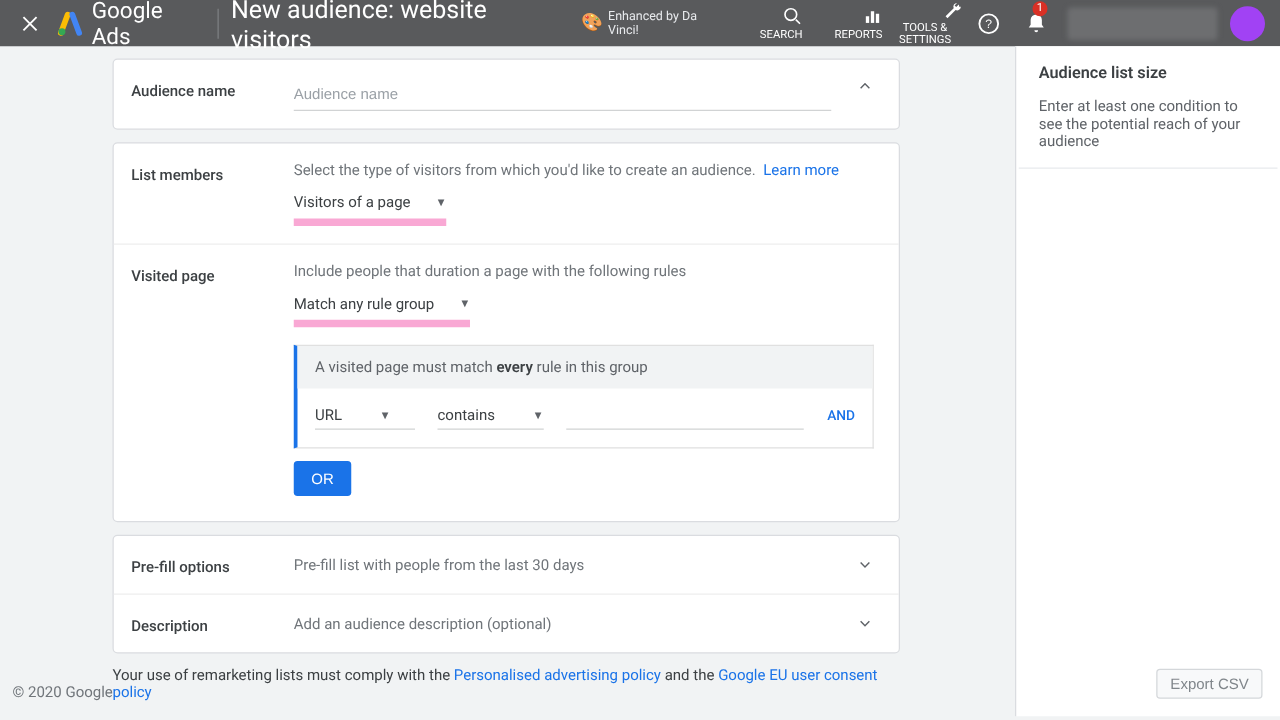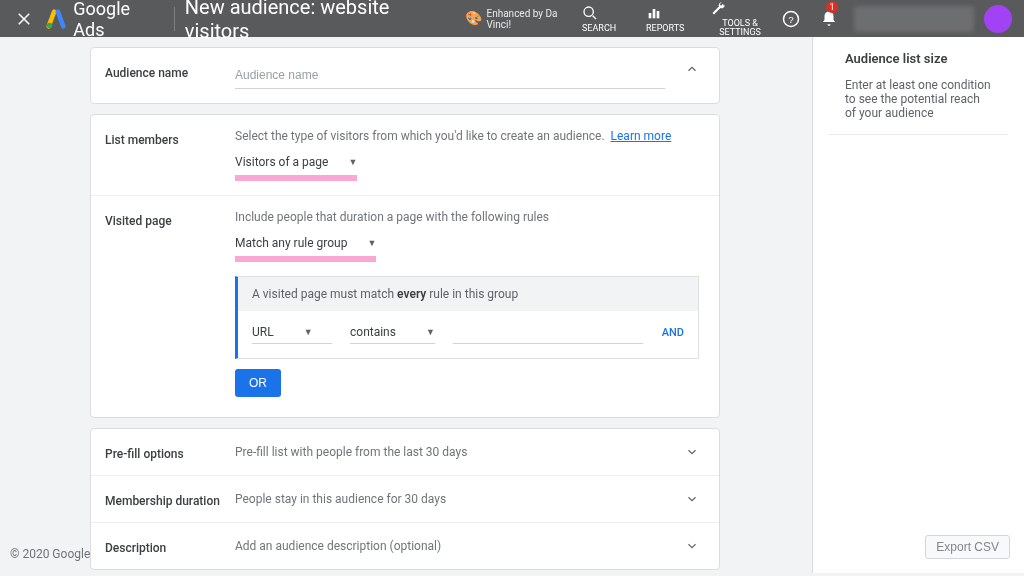--- a/index.html
+++ b/index.html
@@ -32,42 +32,42 @@
     width: 22px; height: 22px;
     margin: 0 6px;
     display:flex; align-items:center; justify-content:center;
   }
   .brand { font-size: 18px; font-weight: 400; color: #fff; }
   .vdiv { width: 1px; height: 24px; background: #7e8082; margin: 0 10px; }
   .page-title { font-size: 20px; font-weight: 400; color: #fff; }
   .ext-tag { display:flex; align-items:center; gap:4px; margin-left:12px; font-size:10px; line-height:11px; color:#e8eaed; }
   .spacer { flex: 1; }
   .top-icons { display:flex; align-items:center; gap:4px; }
-  .top-icon { width:60px; display:flex; flex-direction:column; align-items:flex-start; justify-content:center; color:#fff; font-size:9px; gap:2px; cursor:pointer; position:relative; }
+  .top-icon { width:60px; display:flex; flex-direction:column; align-items:flex-end; justify-content:center; color:#fff; font-size:9px; gap:2px; cursor:pointer; position:relative; }
   .top-icon-small { width:34px; display:flex; align-items:center; justify-content:center; color:#fff; cursor:pointer; height:32px; position:relative; }
   .badge { position:absolute; top:-2px; right:8px; background:#d93025; color:#fff; font-size:9px; width:12px; height:12px; border-radius:50%; display:flex; align-items:center; justify-content:center; }
   .profile-circle { width:28px; height:28px; border-radius:50%; background:#a142f4; margin-left:6px; margin-right:4px; cursor:pointer; }
   .account-blur { width:120px; height:26px; background:#6d6e70; border-radius:3px; margin-left:4px; filter:blur(2px); }
 
   .stage {
     display:flex;
     height: calc(100% - 40px);
     width:100%;
   }
   .left-stage {
     flex:1;
     overflow-y:auto;
     padding-bottom:40px;
     position:relative;
   }
   .right-panel {
     width:212px;
     background:#fff;
     border-left:1px solid #dadce0;
-    padding: 14px 32px;
+    padding: 14px 18px;
     font-size:12px;
     color:#5f6368;
     position:relative;
   }
   .right-panel h4 { font-size:13px; color:#3c4043; font-weight:600; margin-bottom:12px; }
   .right-panel hr { border:none; border-top:1px solid #e8eaed; margin:14px -16px; }
   .export-btn {
     position:absolute; bottom:14px; right:14px;
     border:1px solid #d4d7da; background:#f8f9fa; color:#80868b;
     padding:4px 10px; font-size:12px; border-radius:3px; cursor:default;
@@ -98,21 +98,21 @@
 
   .aud-input {
     width: 430px;
     border:none; border-bottom:1px solid #d1d3d4;
     padding: 6px 0; font-size:12px; color:#3c4043;
     outline:none; background:transparent;
   }
   .aud-input::placeholder { color:#9aa0a6; }
 
   .hint { font-size:12px; color:#70757a; }
-  .link { color:#1a73e8; cursor:pointer;text-decoration:underline; }
+  .link { color:#1a73e8; cursor:pointer; }
 
   .dropdown-inline {
     border:none; border-bottom:6px solid #f9a8d4;
     padding: 6px 0; font-size:12px; color:#3c4043;
     display:inline-flex; align-items:center; gap:20px; cursor:pointer;
     margin-top:6px;
   }
   .caret-down { font-size:9px; color:#5f6368; }
 
   .rule-box {
@@ -289,27 +289,20 @@
 
       <div class="card">
         <div class="panel-row" style="align-items:center;">
           <div class="row-label">Pre-fill options</div>
           <div class="row-body">Pre-fill list with people from the last 30 days</div>
           <svg width="14" height="14" viewBox="0 0 24 24" fill="none" stroke="#5f6368" stroke-width="2">
               <path d="M6 9l6 6 6-6"></path>
             </svg>
         </div>
         <div class="panel-row" style="align-items:center;">
-          <div class="row-label">Membership duration</div>
-          <div class="row-body">People stay in this audience for 30 days</div>
-          <svg width="14" height="14" viewBox="0 0 24 24" fill="none" stroke="#5f6368" stroke-width="2">
-              <path d="M6 9l6 6 6-6"></path>
-            </svg>
-        </div>
-        <div class="panel-row" style="align-items:center;">
           <div class="row-label">Description</div>
           <div class="row-body">Add an audience description (optional)</div>
           <svg width="14" height="14" viewBox="0 0 24 24" fill="none" stroke="#5f6368" stroke-width="2">
               <path d="M6 9l6 6 6-6"></path>
             </svg>
         </div>
       </div>
 
       <div class="compliance">
         <span>Your use of remarketing lists must comply with the </span><span class="link">Personalised advertising policy</span><span> and the </span><span class="link">Google EU user consent policy</span>

